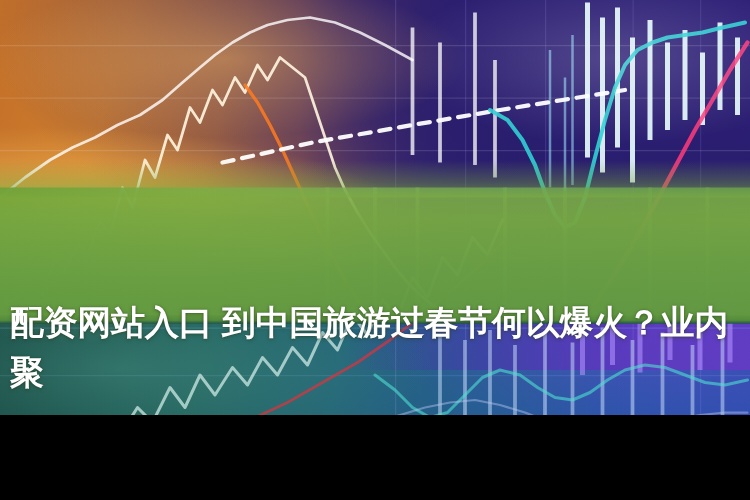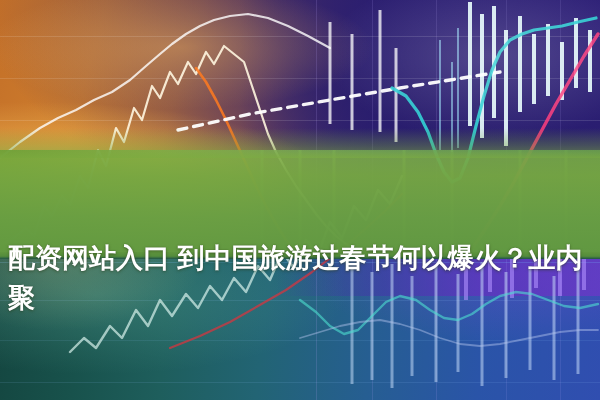--- a/index.html
+++ b/index.html
@@ -1,17 +1,17 @@
 <!DOCTYPE html>
 <html><head>
 <meta charset="utf-8">
 <style>
   html,body{margin:0;padding:0;background:#000;}
   #stage{
-    position:relative;width:600px;height:400px;overflow:hidden;
+    position:relative;width:600px;height:332px;overflow:hidden;
     font-family:"Liberation Sans","DejaVu Sans",sans-serif;
     background:#2a1f6e;
   }
   .layer{position:absolute;inset:0;}
 
   
   
   #base-warm{
     background:
       linear-gradient(105deg,

